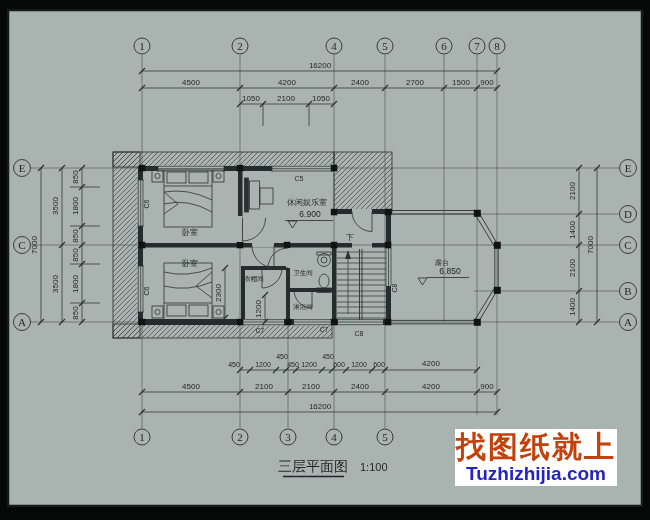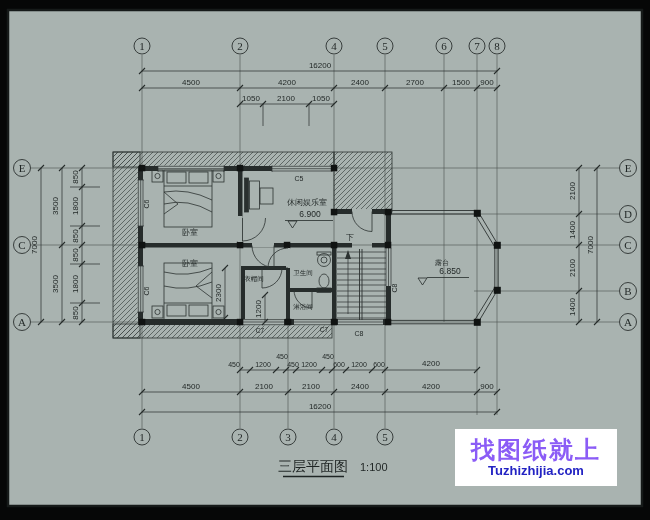--- a/index.html
+++ b/index.html
@@ -2,23 +2,23 @@
 <html><head>
 <meta charset="utf-8">
 <style>
   html,body{margin:0;padding:0;background:#070808;}
   .stage{position:relative;width:650px;height:520px;overflow:hidden;
          font-family:"Liberation Sans",sans-serif;}
   .stage svg{position:absolute;left:0;top:0;}
   .watermark{position:absolute;left:455px;top:429px;width:162px;height:57px;
              background:#ffffff;display:flex;flex-direction:column;
              align-items:center;justify-content:center;line-height:1;}
-  .wm1{font-weight:bold;font-size:24px;color:#8b5cf6;letter-spacing:2px;
+  .wm1{font-weight:bold;font-size:30px;color:#c2410c;letter-spacing:2px;
        font-family:"Liberation Sans",sans-serif;text-align:center;}
-  .wm2{font-weight:bold;font-size:13px;color:#2323c3;margin-top:2px;
+  .wm2{font-weight:bold;font-size:19px;color:#2323c3;margin-top:2px;
        font-family:"Liberation Sans",sans-serif;}
   text{fill:#1f2524;}
 </style>
 </head>
 <body>
 
 <div class="stage">
 <svg width="650" height="520" viewBox="0 0 650 520">
   <defs>
     <pattern id="hatchp" patternUnits="userSpaceOnUse" width="5" height="5">

